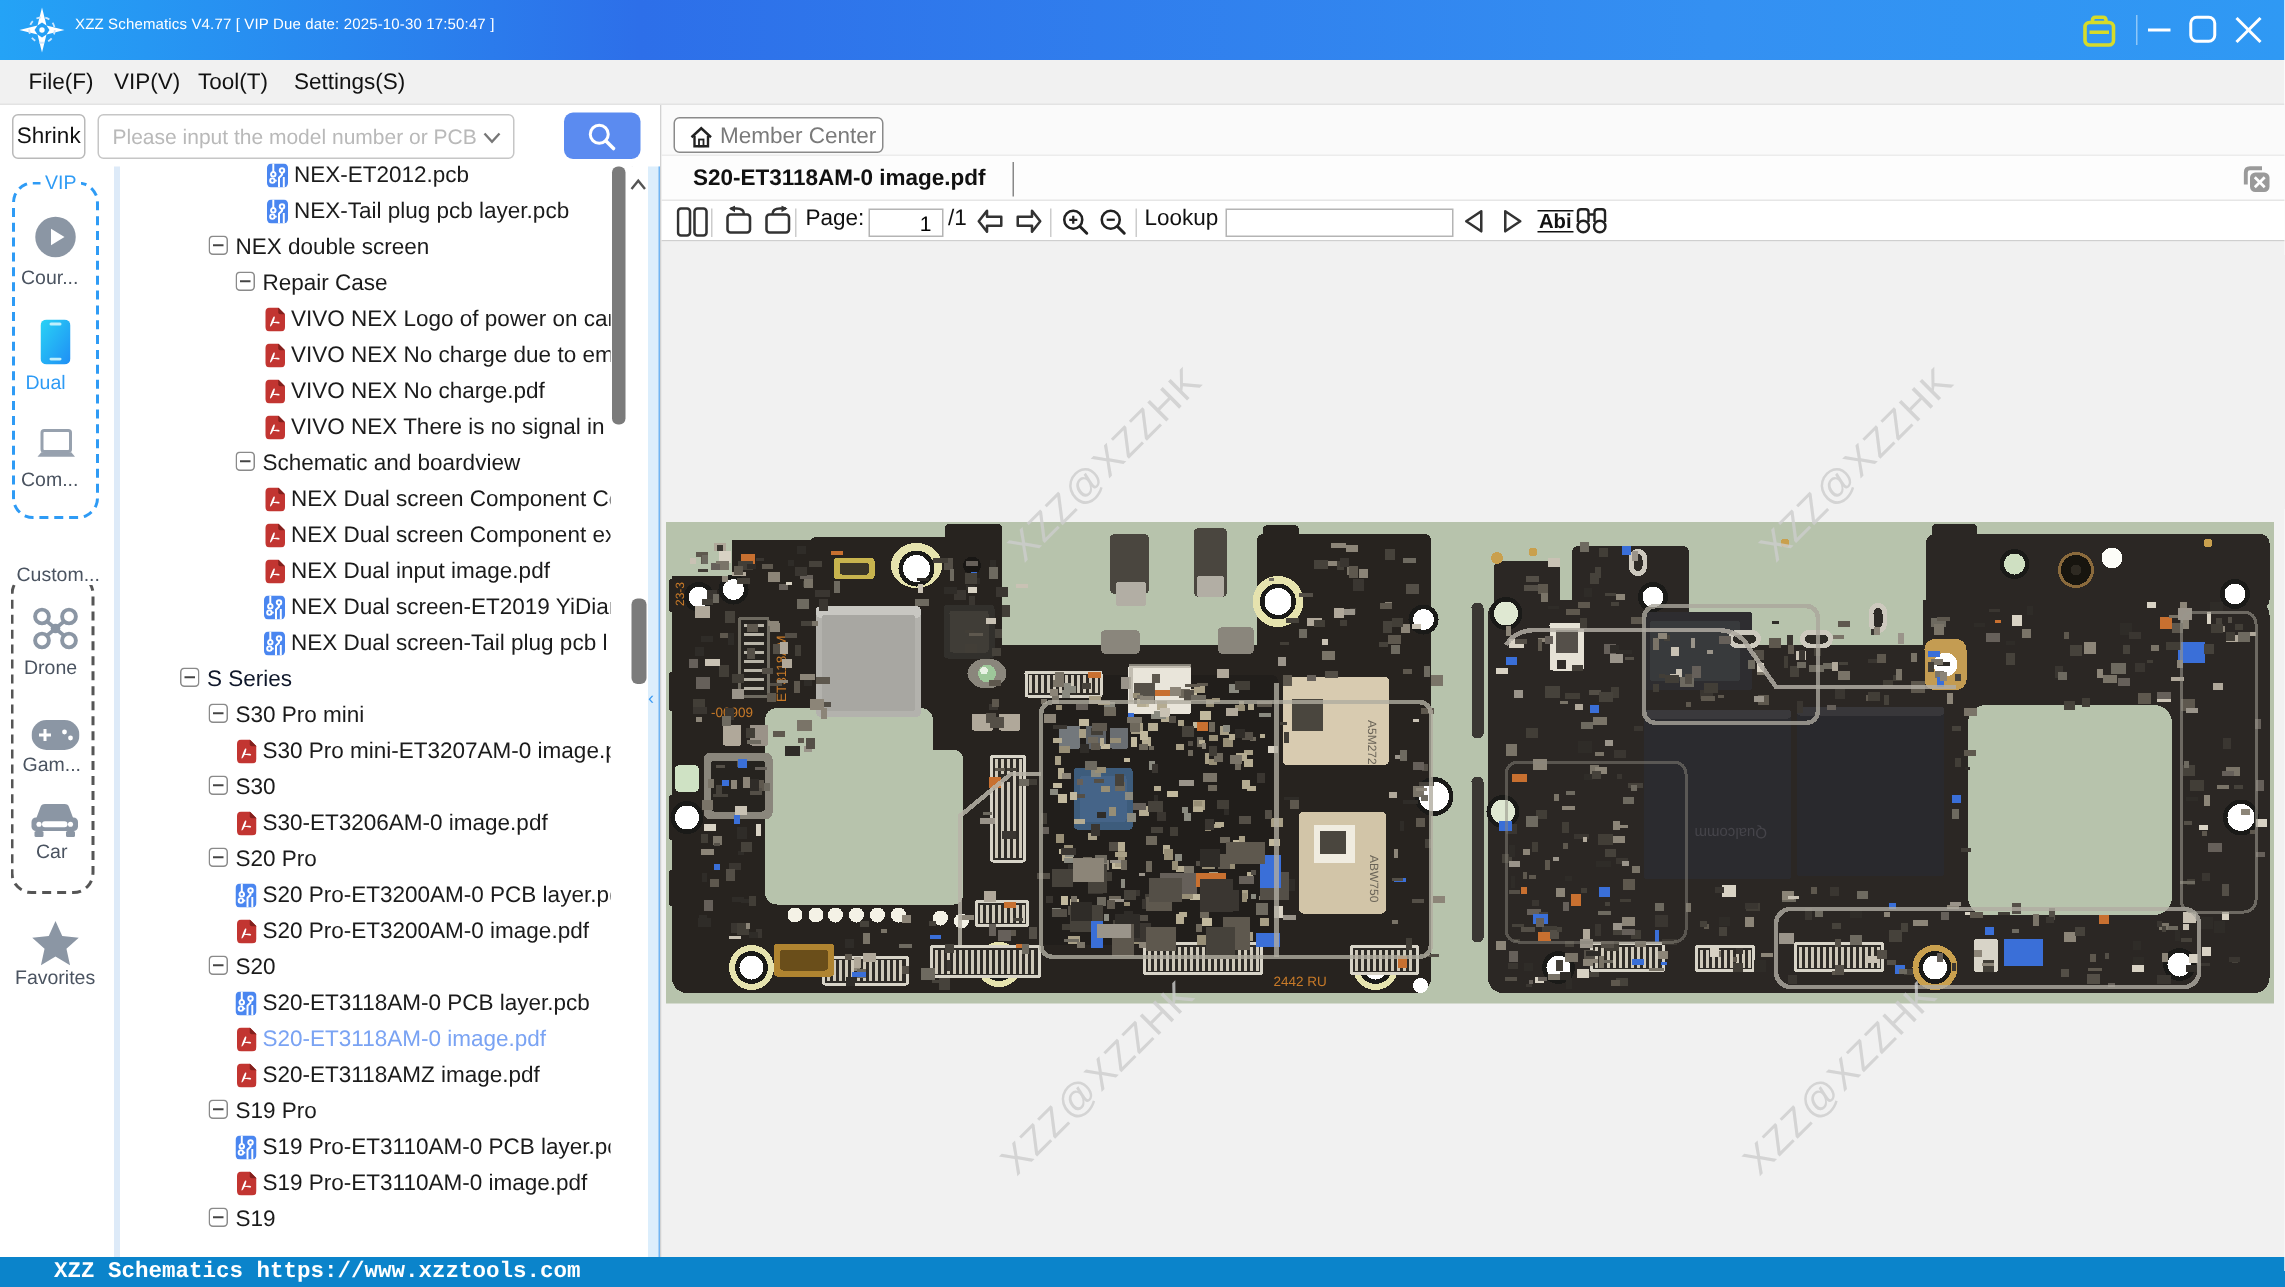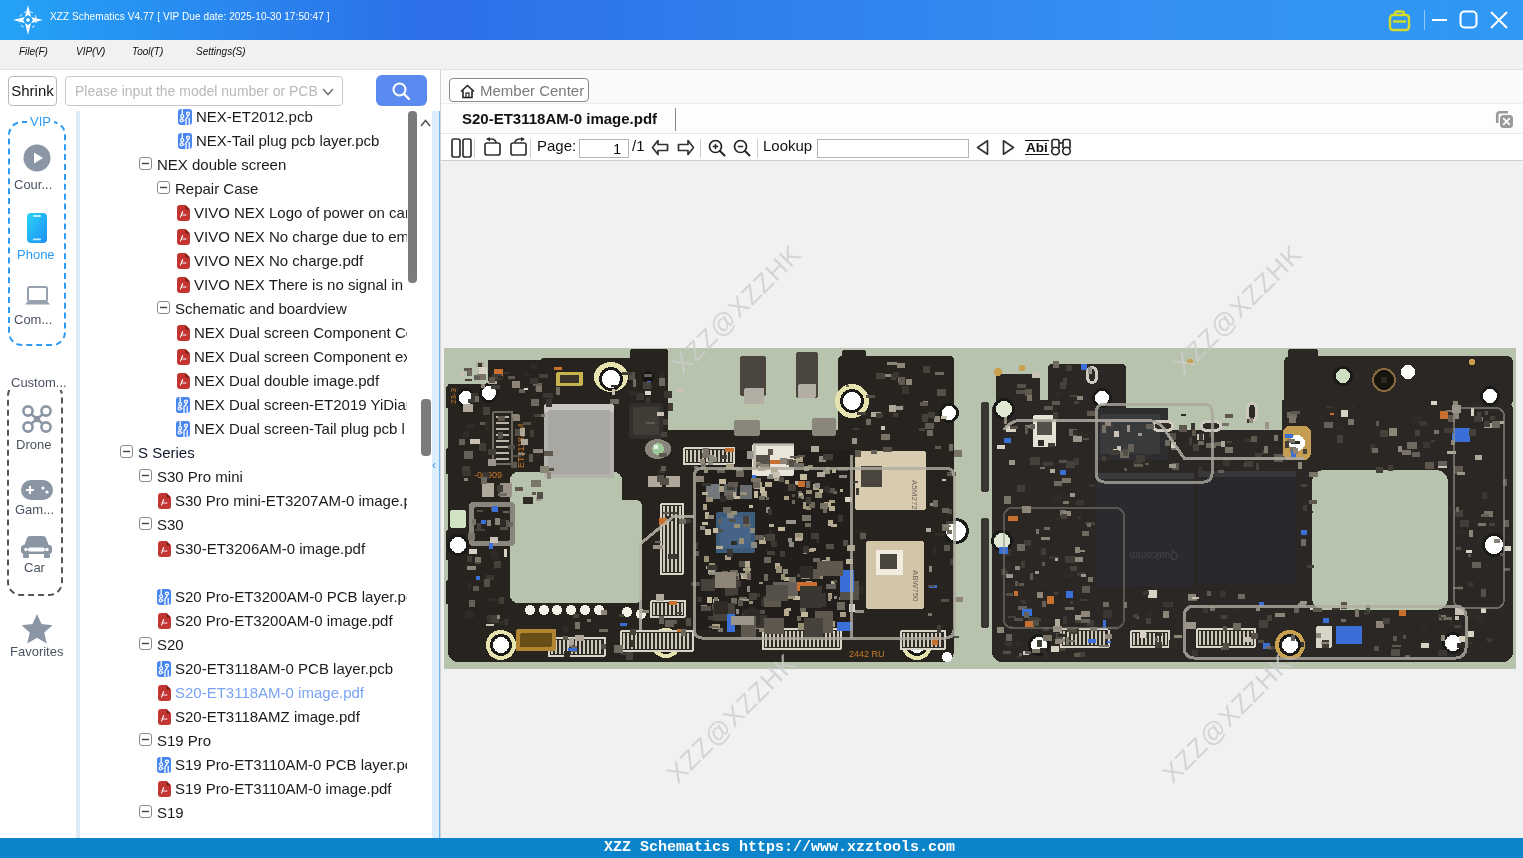--- a/index.html
+++ b/index.html
@@ -6,21 +6,21 @@
 #app { position:relative; width:1523px; height:858px; }
 .abs { position:absolute; }
 
 
 #titlebar { left:0; top:0; width:1523px; height:40px;
   background:linear-gradient(90deg,#24a3f6 0%,#2d6fe9 28%,#3490f2 75%,#2f99f4 100%); }
 #title-text { left:50px; top:11px; color:#fff; font-size:10px; letter-spacing:0.1px; }
 
 
 #menubar { left:0; top:40px; width:1523px; height:30px; background:#f1f1f1; border-bottom:1px solid #e3e3e3; }
-.menu { position:absolute; top:6px; font-size:10px; color:#111;font-style:italic; }
+.menu { position:absolute; top:6px; font-size:15px; color:#111; }
 
 
 #searchrow { left:0; top:70px; width:440px; height:41px; background:#fff; }
 #shrinkbtn { position:absolute; left:8px; top:6px; width:49px; height:30px; border:1px solid #b9b9b9; border-radius:4px; background:#fff; font-size:15px; color:#111; text-align:center; line-height:28px; }
 #searchbox { position:absolute; left:65px; top:6px; width:278px; height:30px; border:1px solid #c6c6c6; border-radius:4px; background:#fff; }
 #searchbox .ph { position:absolute; left:9px; top:6px; font-size:14px; color:#b9b9b9; }
 #searchbtn { position:absolute; left:376px; top:5px; width:51px; height:31px; background:#5b8bf0; border-radius:6px; }
 
 
 #sidebar { left:0; top:111px; width:76px; height:727px; background:#fff; }
@@ -49,21 +49,21 @@
 #tabsep { position:absolute; left:234px; top:4px; width:1px; height:23px; background:#888; }
 #mrow3 { position:absolute; left:0; top:64px; width:1083px; height:27px; background:#fff; border-bottom:1px solid #cfcfcf; }
 .t3 { position:absolute; top:3px; font-size:15px; color:#111; }
 .tbox { position:absolute; border:1px solid #b4b4b4; background:#fff; }
 #viewer { position:absolute; left:0; top:91px; width:1083px; height:677px; background:#f1f1f1; }
 
 .wm { position:absolute; font-size:26px; color:#cdcdcd; opacity:0.8; transform:rotate(-45deg); letter-spacing:1px; }
 
 
 #statusbar { left:0; top:838px; width:1523px; height:20px; background:#0b84cb; }
-#statusbar div { width:100%; text-align:center; color:#fff; font-family:"Liberation Mono",monospace; font-size:15px; font-weight:bold; line-height:20px; letter-spacing:0px;padding-left:36px; }
+#statusbar div { width:100%; color:#fff; font-family:"Liberation Mono",monospace; font-size:15px; font-weight:bold; line-height:20px; letter-spacing:0px;padding-left:36px; }
 </style></head>
 <body>
 <div id="app">
 
 <div class="abs" id="titlebar">
   <svg class="abs" style="left:10px;top:2px" width="36" height="36" viewBox="0 0 36 36">
     <g fill="#fff">
           <path d="M18 3 L21 15 L18 13 L15 15 Z"></path>
           <path d="M18 33 L21 21 L18 23 L15 21 Z"></path>
           <path d="M3 18 L15 15 L13 18 L15 21 Z"></path>
@@ -123,21 +123,21 @@
         <defs>
           <linearGradient id="phg" x1="0" y1="0" x2="1" y2="1">
             <stop offset="0" stop-color="#29d3f5"></stop>
             <stop offset="1" stop-color="#1f8ef5"></stop>
           </linearGradient>
         </defs>
         <rect width="20" height="30" rx="4" fill="url(#phg)"></rect>
         <rect x="6" y="2" width="8" height="2" rx="1" fill="#bfeffc"></rect>
         <rect x="6" y="25.5" width="8" height="1.8" rx="0.9" fill="#bfeffc"></rect>
       </svg>
-  <div class="sblabel" style="left:17px;top:136px;color:#2e9bf5">Phone</div>
+  <div class="sblabel" style="left:17px;top:136px;color:#2e9bf5">Dual</div>
   <svg class="abs" style="left:24px;top:175px" width="27" height="22" viewBox="0 0 27 22">
         <rect x="4" y="1" width="19" height="14" rx="1.5" fill="none" stroke="#97a1ae" stroke-width="2"></rect>
         <path d="M1 18.5 H26 L23.5 15.5 H3.5 Z" fill="#97a1ae"></path>
       </svg>
   <div class="sblabel" style="left:14px;top:201px">Com...</div>
 
   <div id="custbox"></div>
   <div class="sblabel" style="left:9px;top:264px;background:#fff;padding:0 2px">Custom...</div>
   <svg class="abs" style="left:20px;top:292px" width="34" height="32" viewBox="0 0 34 32">
         <g fill="none" stroke="#8b96a4" stroke-width="2.6">
@@ -277,21 +277,21 @@
           <path d="M4 12.2 C4.4 10.6 6 6.6 6.4 6.2 C6.8 5.8 7.4 6 7.2 6.8 C7 8.4 5.8 11 5 12 C4.4 12.8 3.8 12.8 4 12.2 Z M5.2 10.2 C6.4 9.6 9 9.2 10 9.6 C10.8 10 10.4 10.8 9.4 10.6 C8.4 10.4 6.2 10.4 5.2 10.2 Z" fill="#fff"></path>
         </svg>
         <span class="tt" style="left:194px;color:#1b1b1b">NEX Dual screen Component ex</span>
       </div>
       <div class="trow" style="top:265px">
         <svg class="ti" style="left:176px" width="14" height="16" viewBox="0 0 14 16">
           <path d="M4 0 h5.5 l4.5 4.5 v8.5 q0 3 -3 3 h-7 q-3 0 -3 -3 v-10 q0 -3 3 -3 z" fill="#c23531"></path>
           <path d="M9.5 0 l4.5 4.5 h-3.2 q-1.3 0 -1.3 -1.3 z" fill="#82201d"></path>
           <path d="M4 12.2 C4.4 10.6 6 6.6 6.4 6.2 C6.8 5.8 7.4 6 7.2 6.8 C7 8.4 5.8 11 5 12 C4.4 12.8 3.8 12.8 4 12.2 Z M5.2 10.2 C6.4 9.6 9 9.2 10 9.6 C10.8 10 10.4 10.8 9.4 10.6 C8.4 10.4 6.2 10.4 5.2 10.2 Z" fill="#fff"></path>
         </svg>
-        <span class="tt" style="left:194px;color:#1b1b1b">NEX Dual double image.pdf</span>
+        <span class="tt" style="left:194px;color:#1b1b1b">NEX Dual input image.pdf</span>
       </div>
       <div class="trow" style="top:289px">
         <svg class="ti" style="left:176px" width="14" height="16" viewBox="0 0 14 16">
           <rect width="14" height="16" rx="3" fill="#4a86f0"></rect>
           <g stroke="#fff" stroke-width="1.3" fill="none">
             <path d="M4.2 0 V5.6"></path>
             <circle cx="4.2" cy="7.2" r="1.5"></circle>
             <circle cx="10" cy="4.6" r="1.5"></circle>
             <path d="M10 6.1 V7.5 L8 9.5 V16"></path>
             <path d="M11.2 9 V16"></path>
@@ -345,20 +345,27 @@
         </svg>
         <span class="tt" style="left:157px;color:#1b1b1b">S30</span>
       </div>
       <div class="trow" style="top:433px">
         <svg class="ti" style="left:157px" width="14" height="16" viewBox="0 0 14 16">
           <path d="M4 0 h5.5 l4.5 4.5 v8.5 q0 3 -3 3 h-7 q-3 0 -3 -3 v-10 q0 -3 3 -3 z" fill="#c23531"></path>
           <path d="M9.5 0 l4.5 4.5 h-3.2 q-1.3 0 -1.3 -1.3 z" fill="#82201d"></path>
           <path d="M4 12.2 C4.4 10.6 6 6.6 6.4 6.2 C6.8 5.8 7.4 6 7.2 6.8 C7 8.4 5.8 11 5 12 C4.4 12.8 3.8 12.8 4 12.2 Z M5.2 10.2 C6.4 9.6 9 9.2 10 9.6 C10.8 10 10.4 10.8 9.4 10.6 C8.4 10.4 6.2 10.4 5.2 10.2 Z" fill="#fff"></path>
         </svg>
         <span class="tt" style="left:175px;color:#1b1b1b">S30-ET3206AM-0 image.pdf</span>
+      </div>
+      <div class="trow" style="top:457px">
+        <svg class="ti" style="left:139px" width="13" height="13" viewBox="0 0 13 13">
+          <rect x="0.5" y="0.5" width="12" height="12" rx="2.5" fill="#fff" stroke="#8a8a8a"></rect>
+          <line x1="3" y1="6.5" x2="10" y2="6.5" stroke="#444" stroke-width="1.4"></line>
+        </svg>
+        <span class="tt" style="left:157px;color:#1b1b1b">S20 Pro</span>
       </div>
       <div class="trow" style="top:481px">
         <svg class="ti" style="left:157px" width="14" height="16" viewBox="0 0 14 16">
           <rect width="14" height="16" rx="3" fill="#4a86f0"></rect>
           <g stroke="#fff" stroke-width="1.3" fill="none">
             <path d="M4.2 0 V5.6"></path>
             <circle cx="4.2" cy="7.2" r="1.5"></circle>
             <circle cx="10" cy="4.6" r="1.5"></circle>
             <path d="M10 6.1 V7.5 L8 9.5 V16"></path>
             <path d="M11.2 9 V16"></path>

